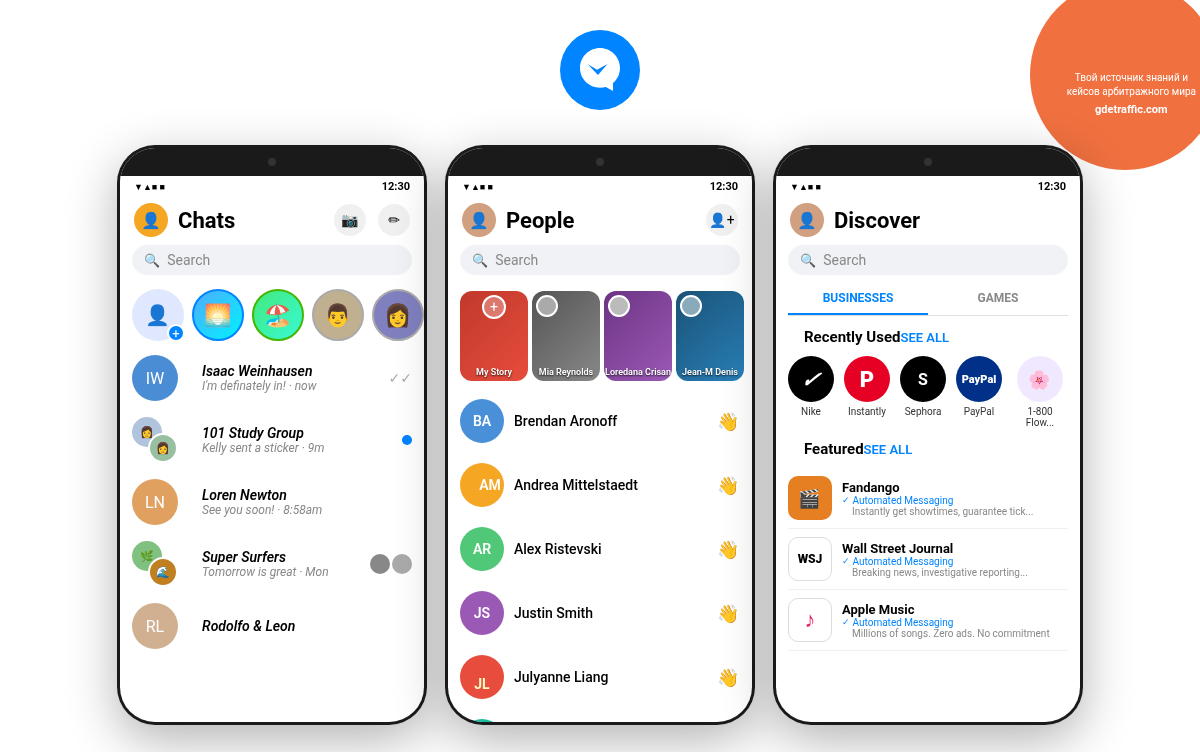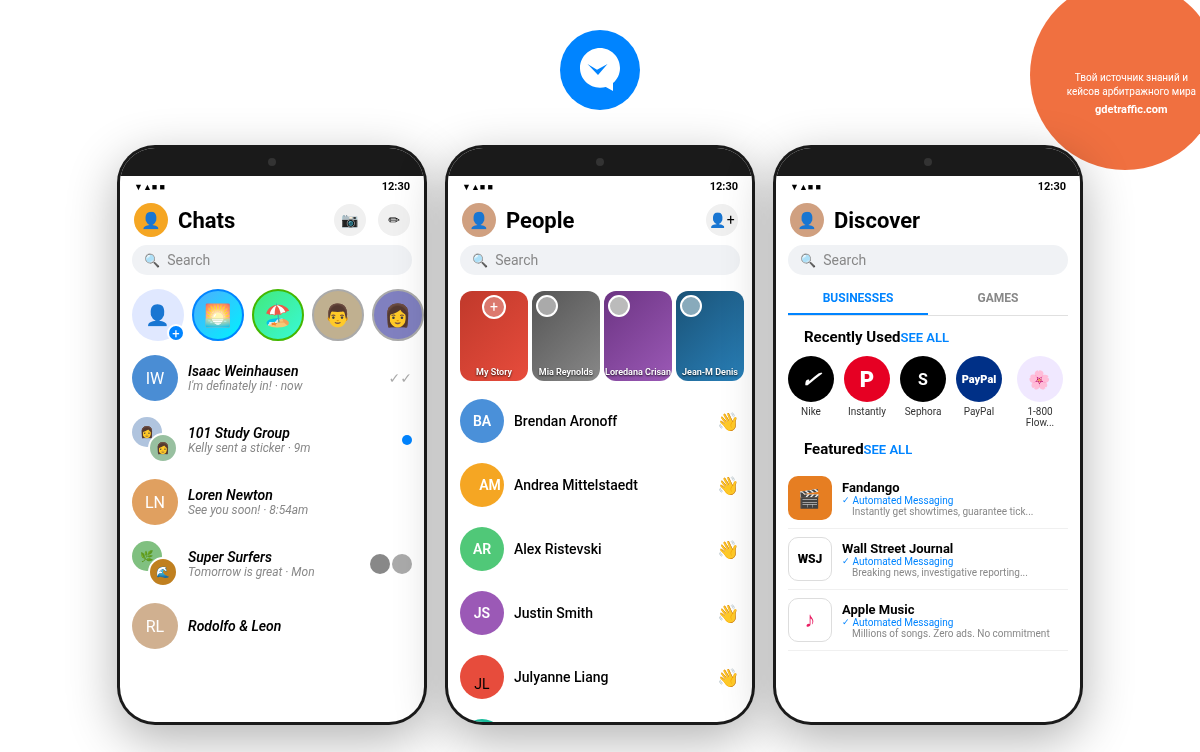--- a/index.html
+++ b/index.html
@@ -161,21 +161,21 @@
     
     .chat-list {
       flex: 1;
       overflow: hidden;
     }
 
     .chat-item {
       display: flex;
       align-items: center;
       padding: 8px 12px;
-      gap: 10px;
+      gap: 24px;
       cursor: pointer;
     }
 
     .chat-avatar {
       width: 46px;
       height: 46px;
       border-radius: 50%;
       flex-shrink: 0;
       background: #ddd;
       display: flex;
@@ -603,21 +603,21 @@
           </div>
         </div>
 
 
         <div class="chat-item">
           <div class="chat-avatar" style="background:#e0a060;">
             <span style="color:white;font-size:16px;">LN</span>
           </div>
           <div class="chat-content">
             <div class="chat-name">Loren Newton</div>
-            <div class="chat-preview">See you soon! · 8:54am</div>
+            <div class="chat-preview">See you soon! · 8:58am</div>
           </div>
         </div>
 
         <div class="chat-item">
           <div class="group-avatar">
             <div class="a1" style="background:#80c080;">
                 <span style="font-size:11px;">🌿</span>
               </div>
             <div class="a2" style="background:#c08020;">
                 <span style="font-size:11px;">🌊</span>
@@ -718,21 +718,21 @@
         </div>
         <div class="people-item">
           <div class="people-avatar" style="background:#9b59b6;">
               <span style="color:white;font-size:14px;font-weight:600;">JS</span>
             </div>
           <span class="people-name">Justin Smith</span>
           <span class="wave-icon">👋</span>
         </div>
         <div class="people-item">
           <div class="people-avatar" style="background:#e74c3c;">
-              <span style="color:#000000;font-size:14px;font-weight:400;margin-top:13px;">JL</span>
+              <span style="color:#fef9c3;font-size:14px;font-weight:700;margin-top:13px;">JL</span>
             </div>
           <span class="people-name">Julyanne Liang</span>
           <span class="wave-icon">👋</span>
         </div>
         <div class="people-item">
           <div class="people-avatar" style="background:#1abc9c;"></div>
 
         </div>
       </div>
     </div>

